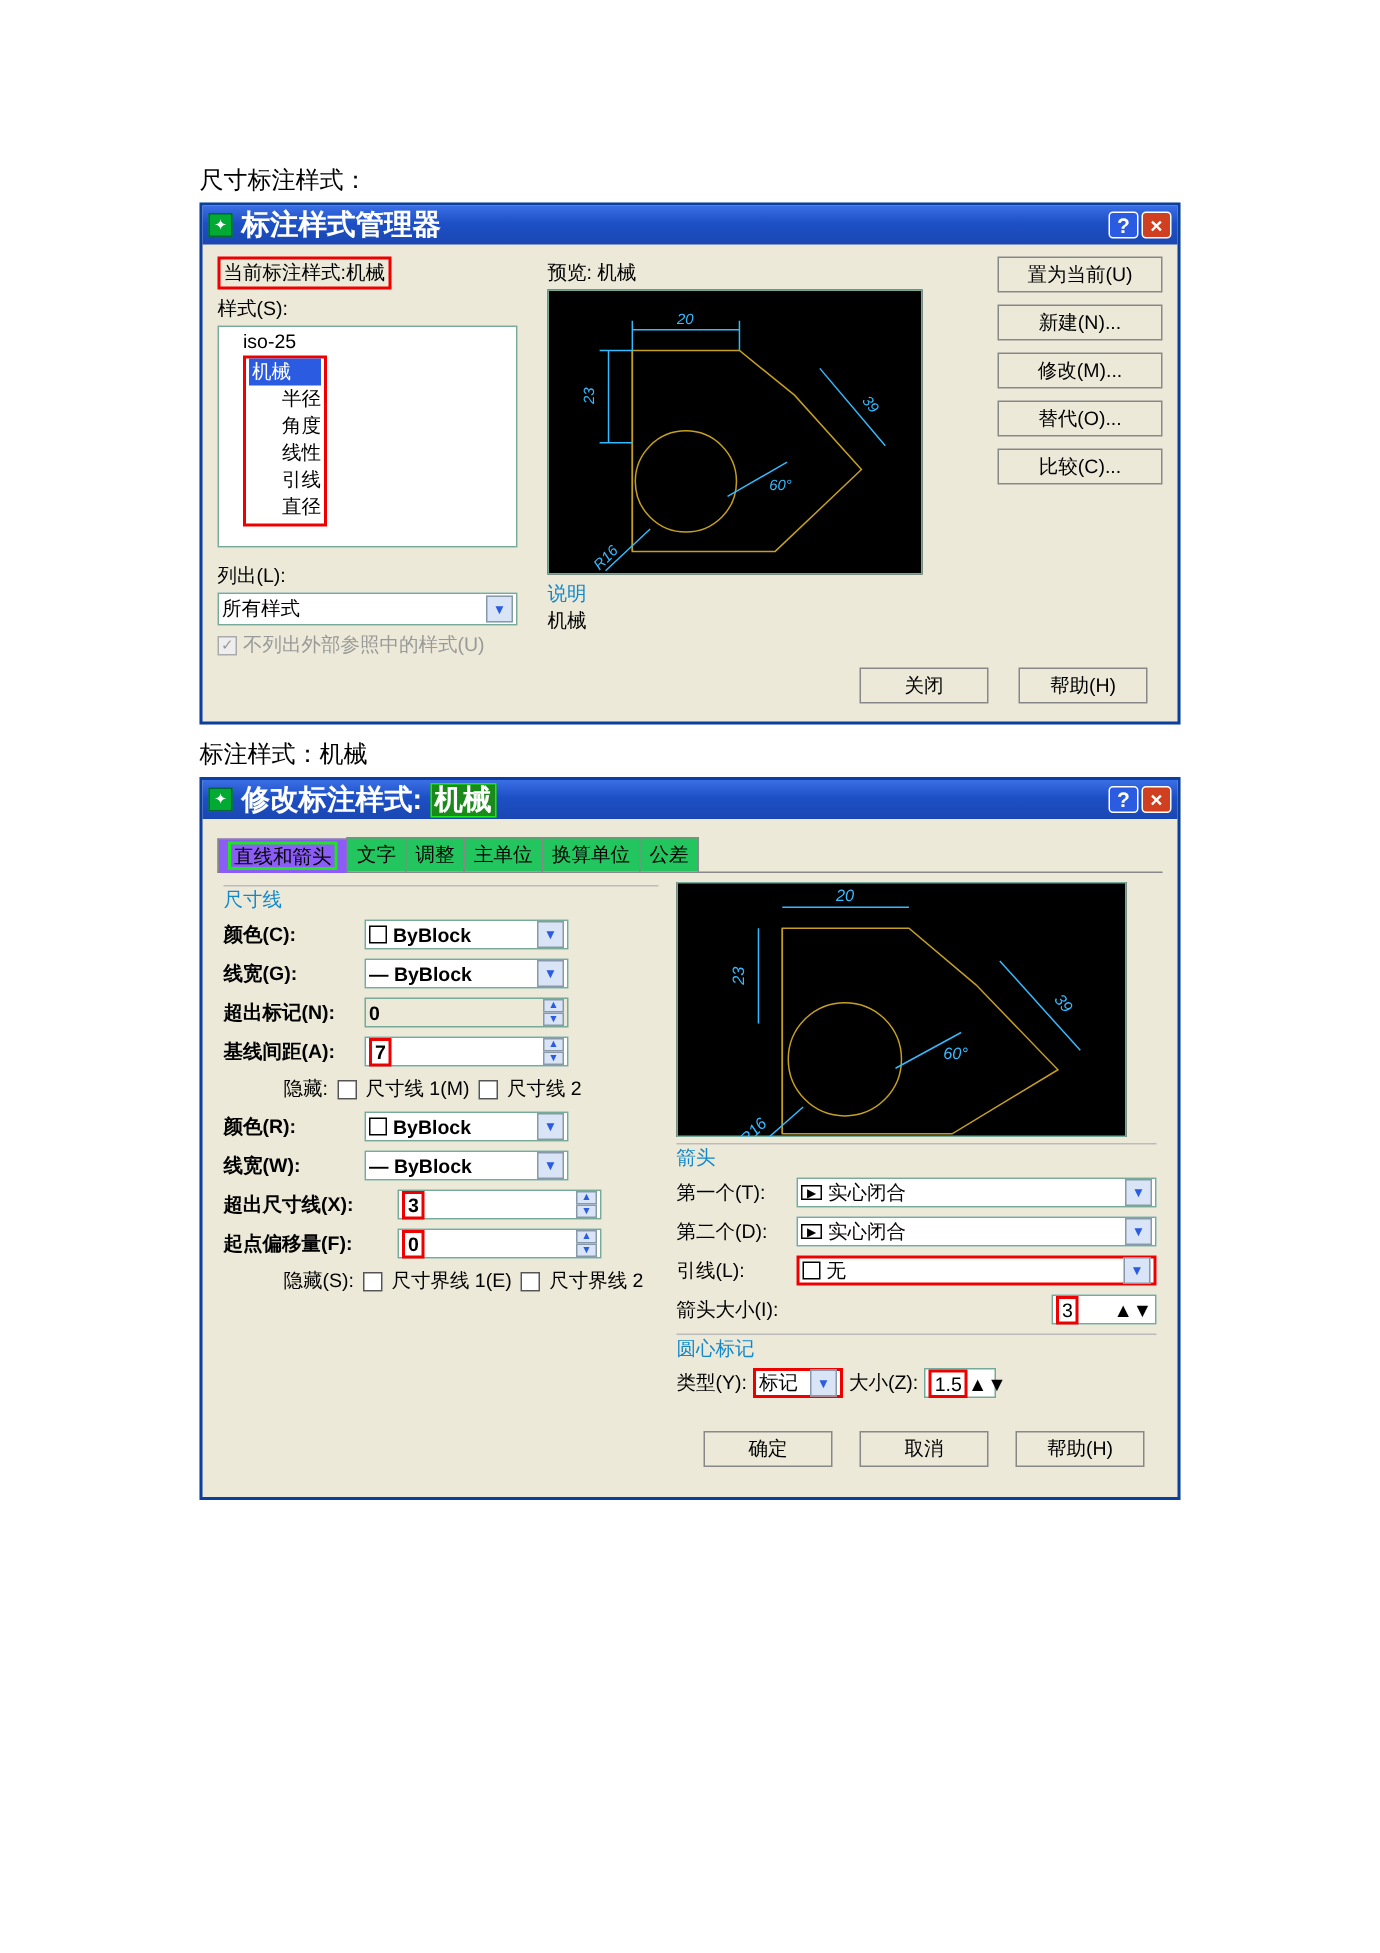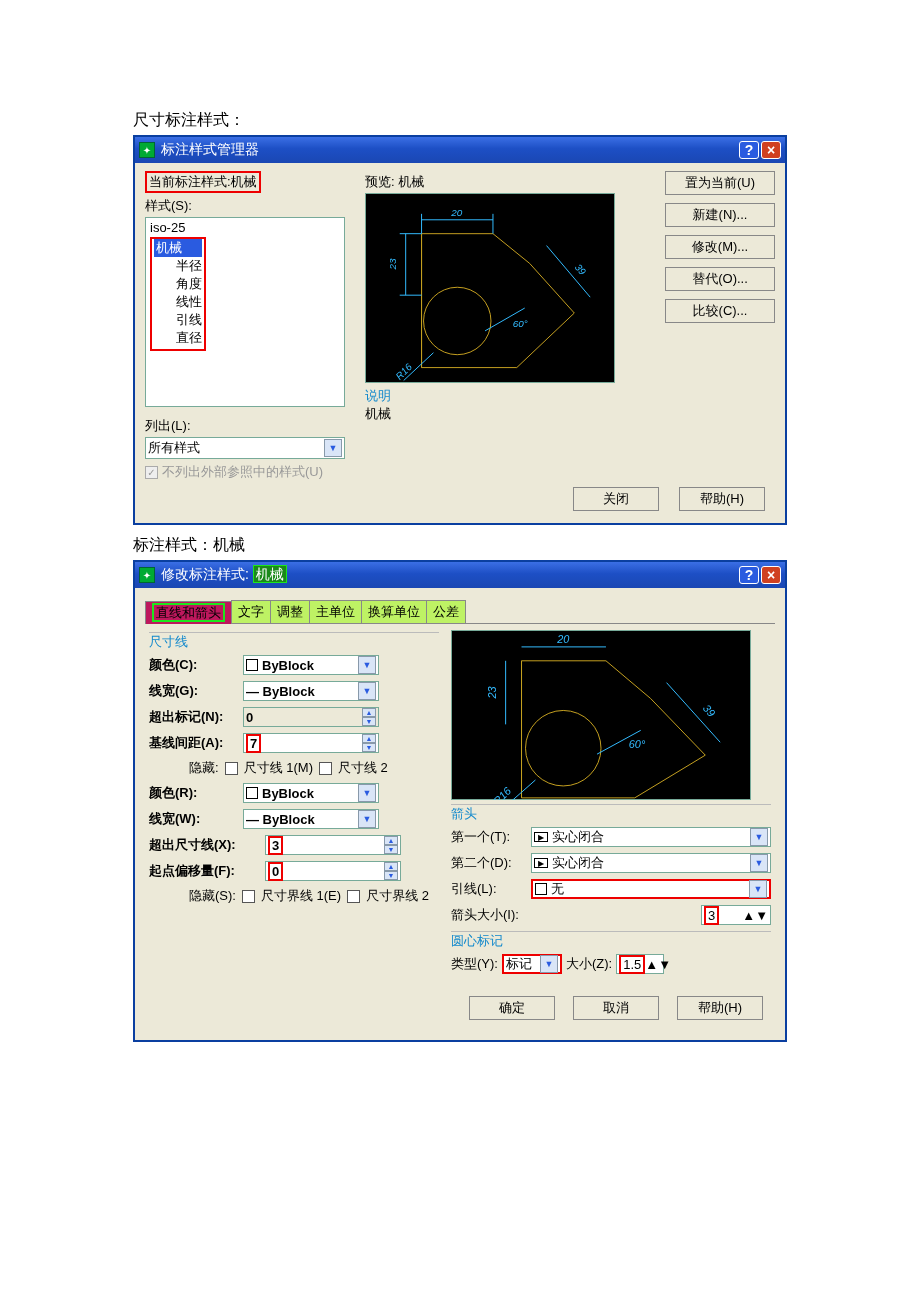--- a/index.html
+++ b/index.html
@@ -5,59 +5,59 @@
   * { box-sizing: border-box; }
   body { margin: 0; padding: 0; background: #fff; font-family: "SimSun", "宋体", sans-serif; font-size: 13px; }
   .page { width: 920px; margin: 0 auto; padding: 110px 133px 30px 133px; }
   .heading { font-size: 16px; color: #000; margin-bottom: 4px; }
   .subheading { font-size: 16px; color: #000; margin: 10px 0 4px 0; }
 
   
   .win { border: 2px solid #0a3fa0; background: #ece9d8; }
   .titlebar { background: linear-gradient(#3b6fe5, #1d4fc5 45%, #1a47b3); color: #fff; height: 26px; display: flex; align-items: center; padding: 0 4px; }
   .titlebar .app-icon { width: 16px; height: 16px; background:#0a3; border:1px solid #063; margin-right:6px; display:flex; align-items:center; justify-content:center; color:#fff; font-size:10px; }
-  .titlebar .title { font-weight: normal; font-size: 14px; flex: 1; }
+  .titlebar .title { font-weight: bold; font-size: 19px; flex: 1; }
   .titlebar .title .hl { background:#1a8a1a; border:1px solid #1de61d; padding:0 2px; }
   .titlebar .sysbtns { display:flex; gap:2px; }
   .sysbtn { width:20px; height:18px; border:1px solid #fff; border-radius:3px; color:#fff; display:flex; align-items:center; justify-content:center; font-weight:bold; font-size:14px; }
   .sysbtn.help { background:#2a5be0; }
   .sysbtn.close { background:#d04020; }
 
   .win-body { padding: 8px 10px 12px; }
 
   
   .mgr { display:flex; gap:10px; }
   .mgr-left { width: 210px; }
   .mgr-mid { flex:1; }
   .mgr-right { width: 110px; }
   .mgr .label { color:#000; margin:2px 0; }
   .cur-style { border:2px solid #e00; padding:0 2px; display:inline-block; margin-bottom:2px; }
-  .listbox { background:#fff; border:1px solid #7a9; width: 200px; height: 190px; padding:2px 4px; font-size:13px; }
+  .listbox { background:#fff; border:1px solid #7a9; width: 200px; height: 148px; padding:2px 16px; font-size:13px; }
   .listbox .outline { border:2px solid #e00; display:inline-block; padding:0 2px 2px 2px; margin-top:2px; }
   .listbox .sel { background:#2a5be0; color:#fff; padding:0 2px; }
   .listbox .tree-item { padding-left:22px; color:#000; }
   .select { display:flex; align-items:center; background:#fff; border:1px solid #7a9; width:200px; height:22px; padding:0 2px; }
   .select .sel-text { flex:1; }
   .dropbtn { width:18px; height:18px; background:#d9e5f7; border:1px solid #89a; display:flex; align-items:center; justify-content:center; font-size:9px; color:#2a5be0; }
   .chk-row { color:#999; display:flex; align-items:center; gap:4px; margin-top:4px; }
   .chk { width:13px; height:13px; border:1px solid #aaa; background:#eee; display:inline-flex; align-items:center; justify-content:center; font-size:10px; }
 
   .preview { width:250px; height:190px; background:#000; border:1px solid #7a9; position:relative; }
   .preview svg { position:absolute; inset:0; }
 
   .desc-title { color:#18c; margin-top:4px; }
 
   .btn { background:#ece9d8; border:1px solid #888; height:24px; width:100%; text-align:center; padding:2px 0; margin-bottom:8px; cursor:default; }
   .btn-row { display:flex; justify-content:flex-end; gap:20px; padding:6px 10px 0 0; }
   .btn-row .btn { width:86px; margin:0; }
 
   
   .tabs { display:flex; border-bottom:1px solid #888; gap:0; margin-top:4px; }
-  .tab { border:1px solid #888; border-bottom:none; background:#bef264; padding:2px 6px; font-size:13px; margin-right:-1px; }
-  .tab.active { background:#be185d; position:relative; top:1px; }
+  .tab { border:1px solid #888; border-bottom:none; background:#22c55e; padding:2px 6px; font-size:13px; margin-right:-1px; }
+  .tab.active { background:#8b5cf6; position:relative; top:1px; }
   .tab.active .hl { border:2px solid #1de61d; padding:0 2px; }
   .tab-body { padding:6px 4px 8px 4px; display:flex; gap:12px; }
   .fieldset-label { color:#18c; margin:2px 0 4px 0; border-top:1px solid #bbb; padding-top:0; }
   .col-left { width: 290px; }
   .col-right { flex:1; }
   .row { display:flex; align-items:center; gap:6px; margin-bottom:6px;font-weight:bold; }
   .row .lbl { width:88px; }
   .combo { display:flex; align-items:center; background:#fff; border:1px solid #7a9; height:20px; flex:1; padding:0 2px; }
   .combo.med { flex:0 0 136px; }
   .combo .swatch { width:12px; height:12px; border:1px solid #000; background:#fff; margin-right:4px; }

